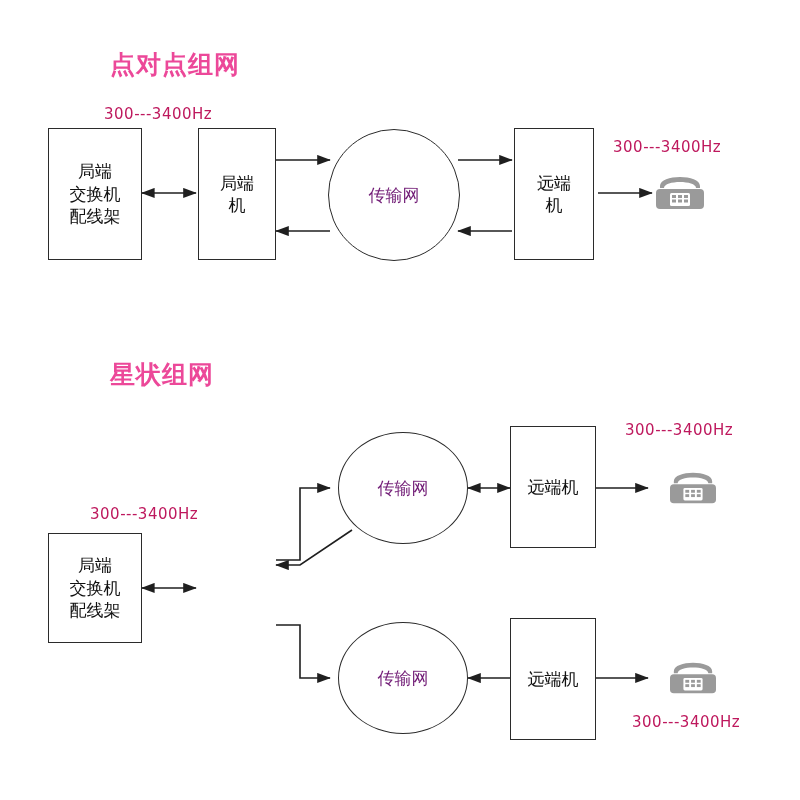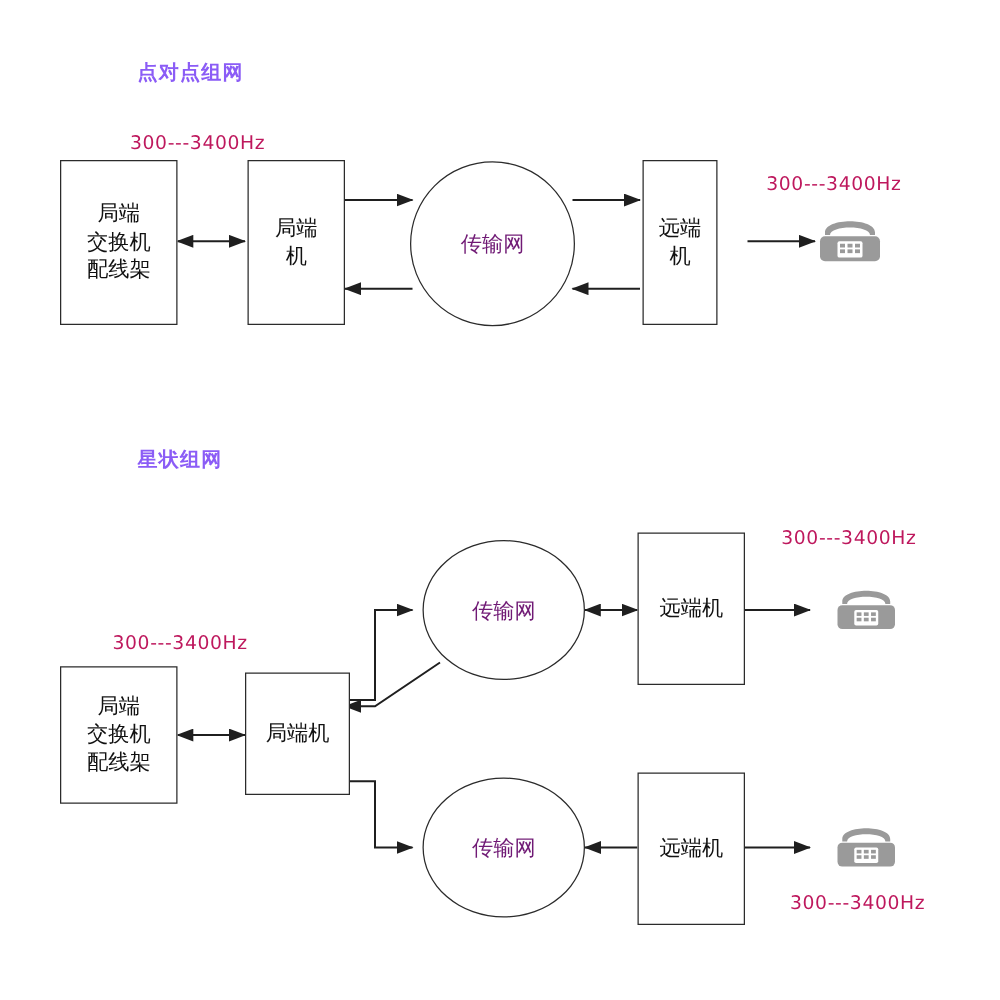--- a/index.html
+++ b/index.html
@@ -15,24 +15,24 @@
     position: relative;
     overflow: hidden;
   }
   .canvas {
     position: relative;
     width: 800px;
     height: 800px;
   }
   .section-title {
     position: absolute;
-    font-size: 16px;
+    font-size: 25px;
     font-weight: bold;
     letter-spacing: 1px;
-    color: #8b5cf6;
+    color: #ec4899;
     white-space: nowrap;
   }
   .freq-label {
     position: absolute;
     font-size: 15px;
     color: #be185d;
     white-space: nowrap;
     letter-spacing: 0.5px;
   }
   .box {
@@ -131,21 +131,21 @@
     <span>配线架</span>
   </div>
 
   <div class="box" style="left:198px; top:128px; width:78px; height:132px;">
     <span>局端</span>
     <span>机</span>
   </div>
 
   <div class="circle" style="left:328px; top:129px; width:132px; height:132px;">传输网</div>
 
-  <div class="box" style="left:514px; top:128px; width:60px; height:132px;">
+  <div class="box" style="left:514px; top:128px; width:80px; height:132px;">
     <span>远端</span>
     <span>机</span>
   </div>
 
   <div class="phone" style="left:652px; top:168px;">
     <svg width="56" height="48" viewBox="0 0 56 48" aria-hidden="true">
       <path d="M8,18 C8,6 48,6 48,18 L48,20 L44,20 C44,12 12,12 12,20 L8,20 Z" fill="#9a9a9a"></path>
       <rect x="4" y="21" width="48" height="20" rx="4" fill="#9a9a9a"></rect>
       <rect x="18" y="25" width="20" height="13" rx="1.5" fill="#ffffff"></rect>
       <g fill="#9a9a9a">
@@ -166,21 +166,20 @@
   <div class="freq-label" style="left:625px; top:421px;">300---3400Hz</div>
 
   <div class="freq-label" style="left:632px; top:713px;">300---3400Hz</div>
 
   <div class="box" style="left:48px; top:533px; width:94px; height:110px;">
     <span>局端</span>
     <span>交换机</span>
     <span>配线架</span>
   </div>
 
-  <div class="box" style="left:196px; top:538px; width:84px; height:98px;">局端机</div>
 
   <div class="circle" style="left:338px; top:432px; width:130px; height:112px;">传输网</div>
 
   <div class="circle" style="left:338px; top:622px; width:130px; height:112px;">传输网</div>
 
   <div class="box" style="left:510px; top:426px; width:86px; height:122px;">远端机</div>
 
   <div class="box" style="left:510px; top:618px; width:86px; height:122px;">远端机</div>
 
   <div class="phone" style="left:666px; top:464px;">

